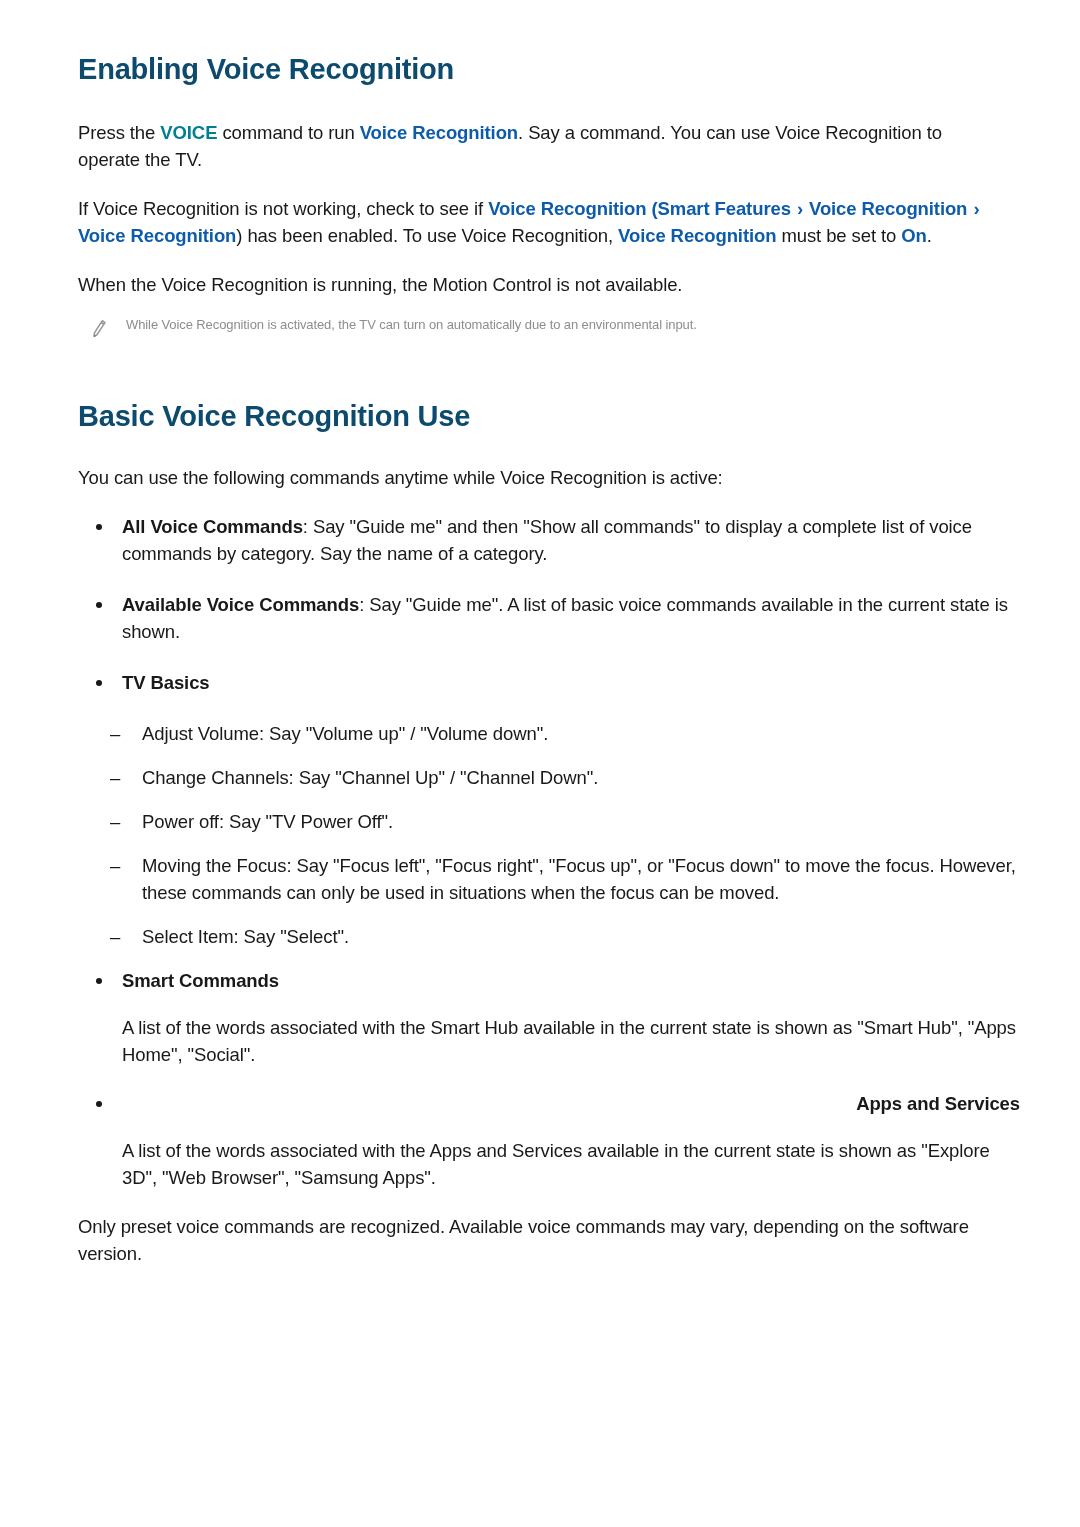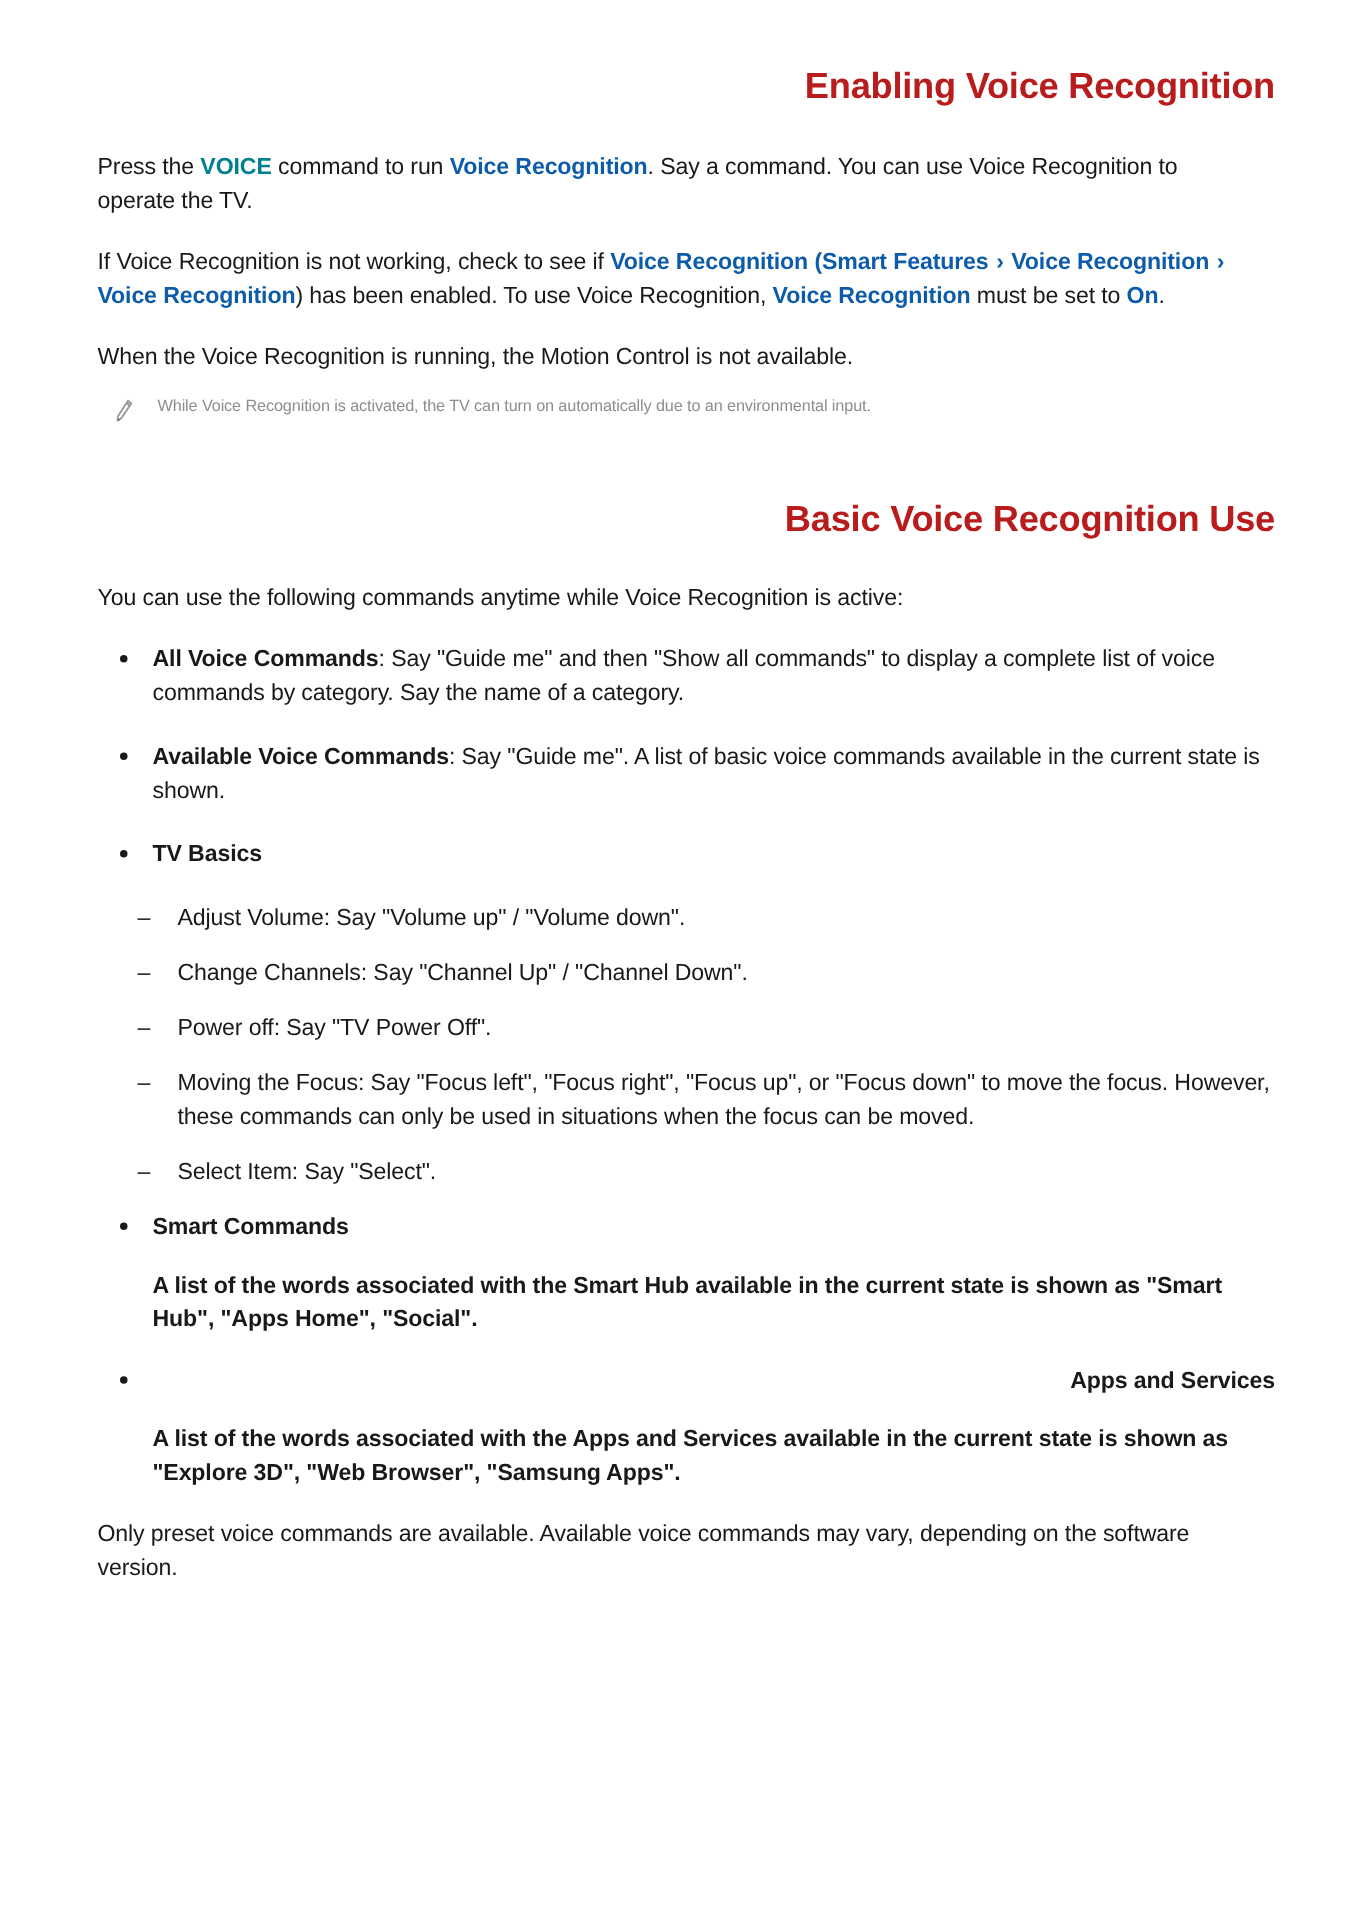--- a/index.html
+++ b/index.html
@@ -16,25 +16,24 @@
     position: relative;
     overflow: hidden;
   }
   .page {
     padding: 52px 60px 0 78px;
   }
 
   h1.section-title {
     font-size: 29px;
     font-weight: bold;
-    color: #b91c1c;
+    color: #0c4a6e;
     margin: 0 0 32px 0;
     letter-spacing: -0.2px;
     line-height: 1.2;
-    text-align: right;
   }
   h1.section-title.second {
     margin-top: 56px;
     margin-bottom: 30px;
   }
 
   p.body {
     font-size: 18.5px;
     line-height: 1.46;
     margin: 0 0 22px 0;
@@ -119,21 +118,20 @@
     color: #191919;
     font-size: 18.5px;
   }
 
   p.subbody {
     font-size: 18.5px;
     line-height: 1.46;
     margin: 20px 0 22px 44px;
     letter-spacing: -0.1px;
     max-width: 930px;
-    font-weight: bold;
   }
 </style>
 </head>
 <body>
 
 <div class="page">
 
   <h1 class="section-title">Enabling Voice Recognition</h1>
 
   <p class="body"><span>Press the </span><span class="voice-kw">VOICE</span><span> command to run </span><span class="lnk">Voice Recognition</span><span>. Say a command. You can use Voice Recognition to operate the TV.</span></p>
@@ -177,15 +175,15 @@
   <ul class="blist">
     <li style="margin-bottom:14px;"><span class="strongterm">Smart Commands</span></li>
   </ul>
   <p class="subbody">A list of the words associated with the Smart Hub available in the current state is shown as "Smart Hub", "Apps Home", "Social".</p>
 
   <ul class="blist">
     <li style="margin-bottom:14px;text-align:right;"><span class="strongterm">Apps and Services</span></li>
   </ul>
   <p class="subbody">A list of the words associated with the Apps and Services available in the current state is shown as "Explore 3D", "Web Browser", "Samsung Apps".</p>
 
-  <p class="body">Only preset voice commands are available. Available voice commands may vary, depending on the software version.</p>
+  <p class="body">Only preset voice commands are recognized. Available voice commands may vary, depending on the software version.</p>
 
 </div>
 
 </body></html>

